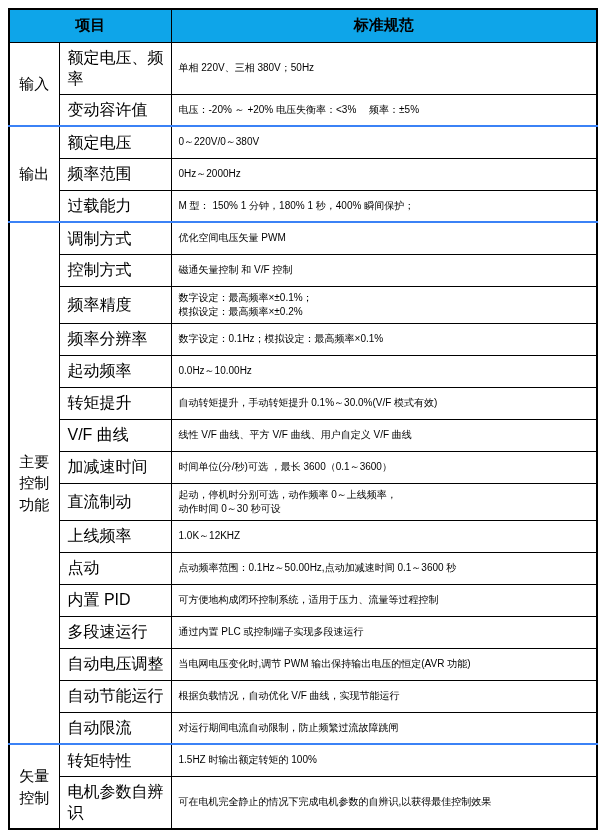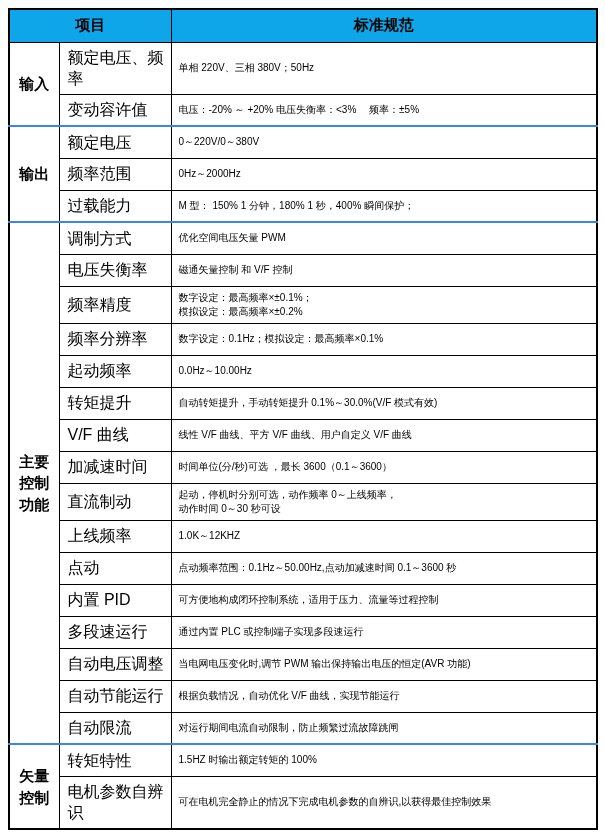--- a/index.html
+++ b/index.html
@@ -35,21 +35,21 @@
     font-weight: bold;
     font-size: 15px;
     text-align: center;
     height: 33px;
     border-bottom: 2px solid #000000;
   }
   th.item-header {
     border-right: 2px solid #000000;
   }
   td.group-cell {
-    font-weight: bold;
+    font-weight: normal;
     font-size: 15px;
     text-align: center;
     padding: 12px 3px;
     line-height: 1.45;
   }
   td.item-cell {
     font-size: 16px;
     padding: 4px 2px 4px 8px;
     border-right: 2px solid #000000;
     line-height: 1.35;
@@ -105,21 +105,21 @@
         <tr>
           <td class="item-cell">过载能力</td>
           <td class="spec-cell">M 型： 150% 1 分钟，180% 1 秒，400% 瞬间保护；</td>
         </tr>
         <tr class="group-start">
           <td class="group-cell" rowspan="16">主要控制功能</td>
           <td class="item-cell">调制方式</td>
           <td class="spec-cell">优化空间电压矢量 PWM</td>
         </tr>
         <tr>
-          <td class="item-cell">电压失衡率</td>
+          <td class="item-cell">控制方式</td>
           <td class="spec-cell">磁通矢量控制 和 V/F 控制</td>
         </tr>
         <tr>
           <td class="item-cell">频率精度</td>
           <td class="spec-cell">数字设定：最高频率×±0.1%；
 模拟设定：最高频率×±0.2%</td>
         </tr>
         <tr>
           <td class="item-cell">频率分辨率</td>
           <td class="spec-cell">数字设定：0.1Hz；模拟设定：最高频率×0.1%</td>

